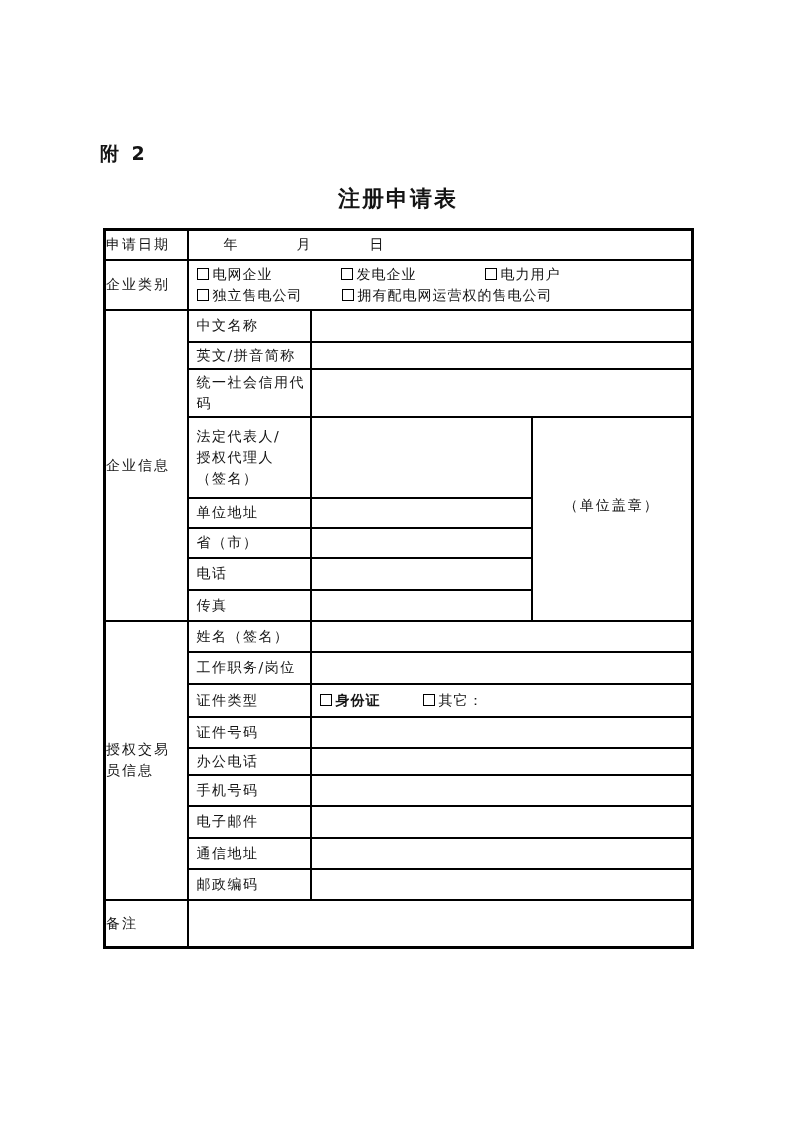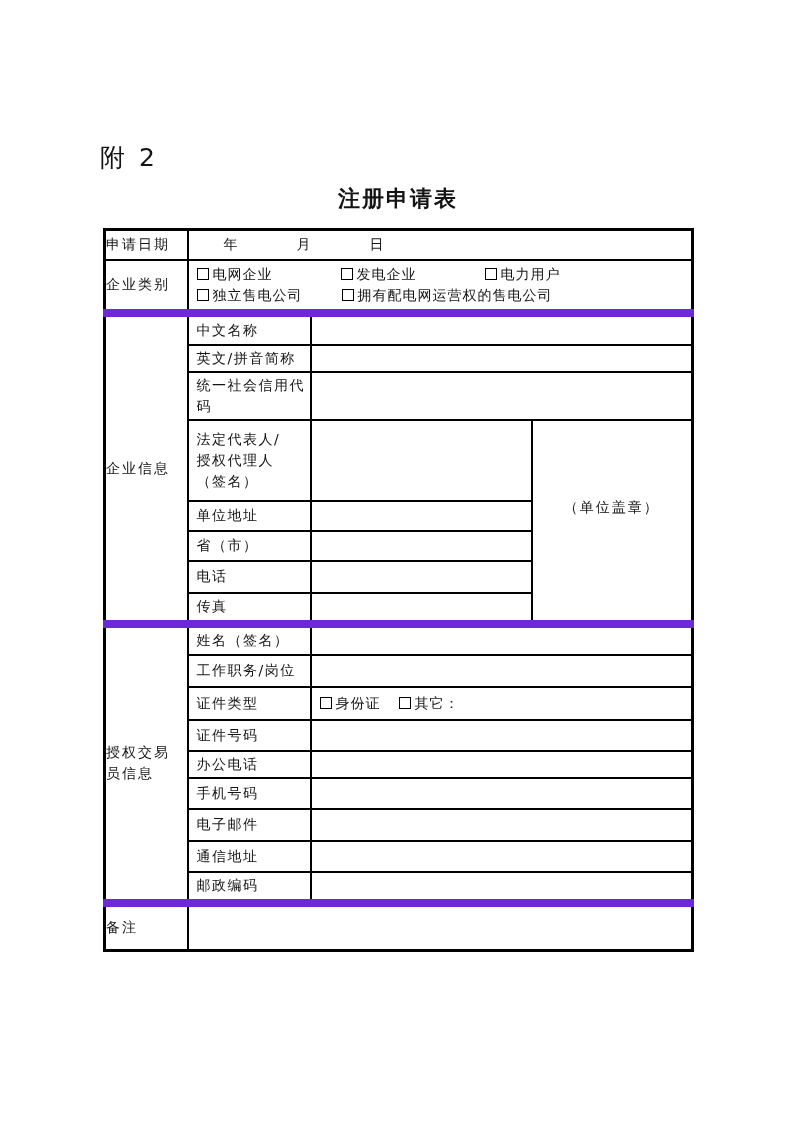--- a/index.html
+++ b/index.html
@@ -6,55 +6,55 @@
   html, body { background: #ffffff; }
   body {
     width: 796px; height: 1123px;
     position: relative;
     font-family: "DejaVu Sans", "Liberation Sans", sans-serif;
     color: #141414;
     overflow: hidden;
   }
   .attachment-label {
     position: absolute; left: 100px; top: 141px;
-    font-size: 25px; font-weight: normal; letter-spacing: 3px;
+    font-size: 19px; font-weight: bold; letter-spacing: 3px;
   }
   .form-title {
     position: absolute; left: 0; top: 184px; width: 796px;
     text-align: center; font-size: 22px; font-weight: bold; letter-spacing: 2px;
   }
   table.reg-table {
     position: absolute; left: 103px; top: 228px;
     border-collapse: collapse; table-layout: fixed;
     border: 3px solid #000;
   }
   table.reg-table td {
     border: 2px solid #000;
     font-size: 14px;
     line-height: 1.5;
     vertical-align: middle;
     overflow: hidden;
   }
-  tr.thick-top td { border-top: 8px solid #6d28d9; }
+  tr.thick-top td { border-top: 2px solid #6d28d9; }
   .section-cell {
     text-align: left; letter-spacing: 2px; white-space: pre-line;
   }
   .label-cell {
     padding: 2px 4px 2px 8px; letter-spacing: 1.5px; white-space: pre-line;
     line-height: 1.55;
   }
   .value-cell { padding: 2px 6px; }
   .date-cell { padding-left: 35px; letter-spacing: 1px; }
   .date-cell .date-unit { margin-right: 58px; }
   .options-cell { padding: 3px 4px 3px 8px; line-height: 23px; letter-spacing: 1px; }
   .opt { white-space: nowrap; }
   .opt-row { white-space: nowrap; }
   .gap-lg { margin-right: 68px; }
   .gap-md { margin-right: 39px; }
-  .gap-sm { margin-right: 18px; }
+  .gap-sm { margin-right: 42px; font-weight: bold; }
   .cb {
     display: inline-block; width: 12px; height: 12px;
     border: 1px solid #000; margin-right: 4px; vertical-align: -1px;
     background: #fff;
   }
   .seal-cell {
     vertical-align: bottom; text-align: center;
     padding-bottom: 26px; letter-spacing: 2px;
   }
   .idtype-cell { padding-left: 8px; letter-spacing: 1px; }

